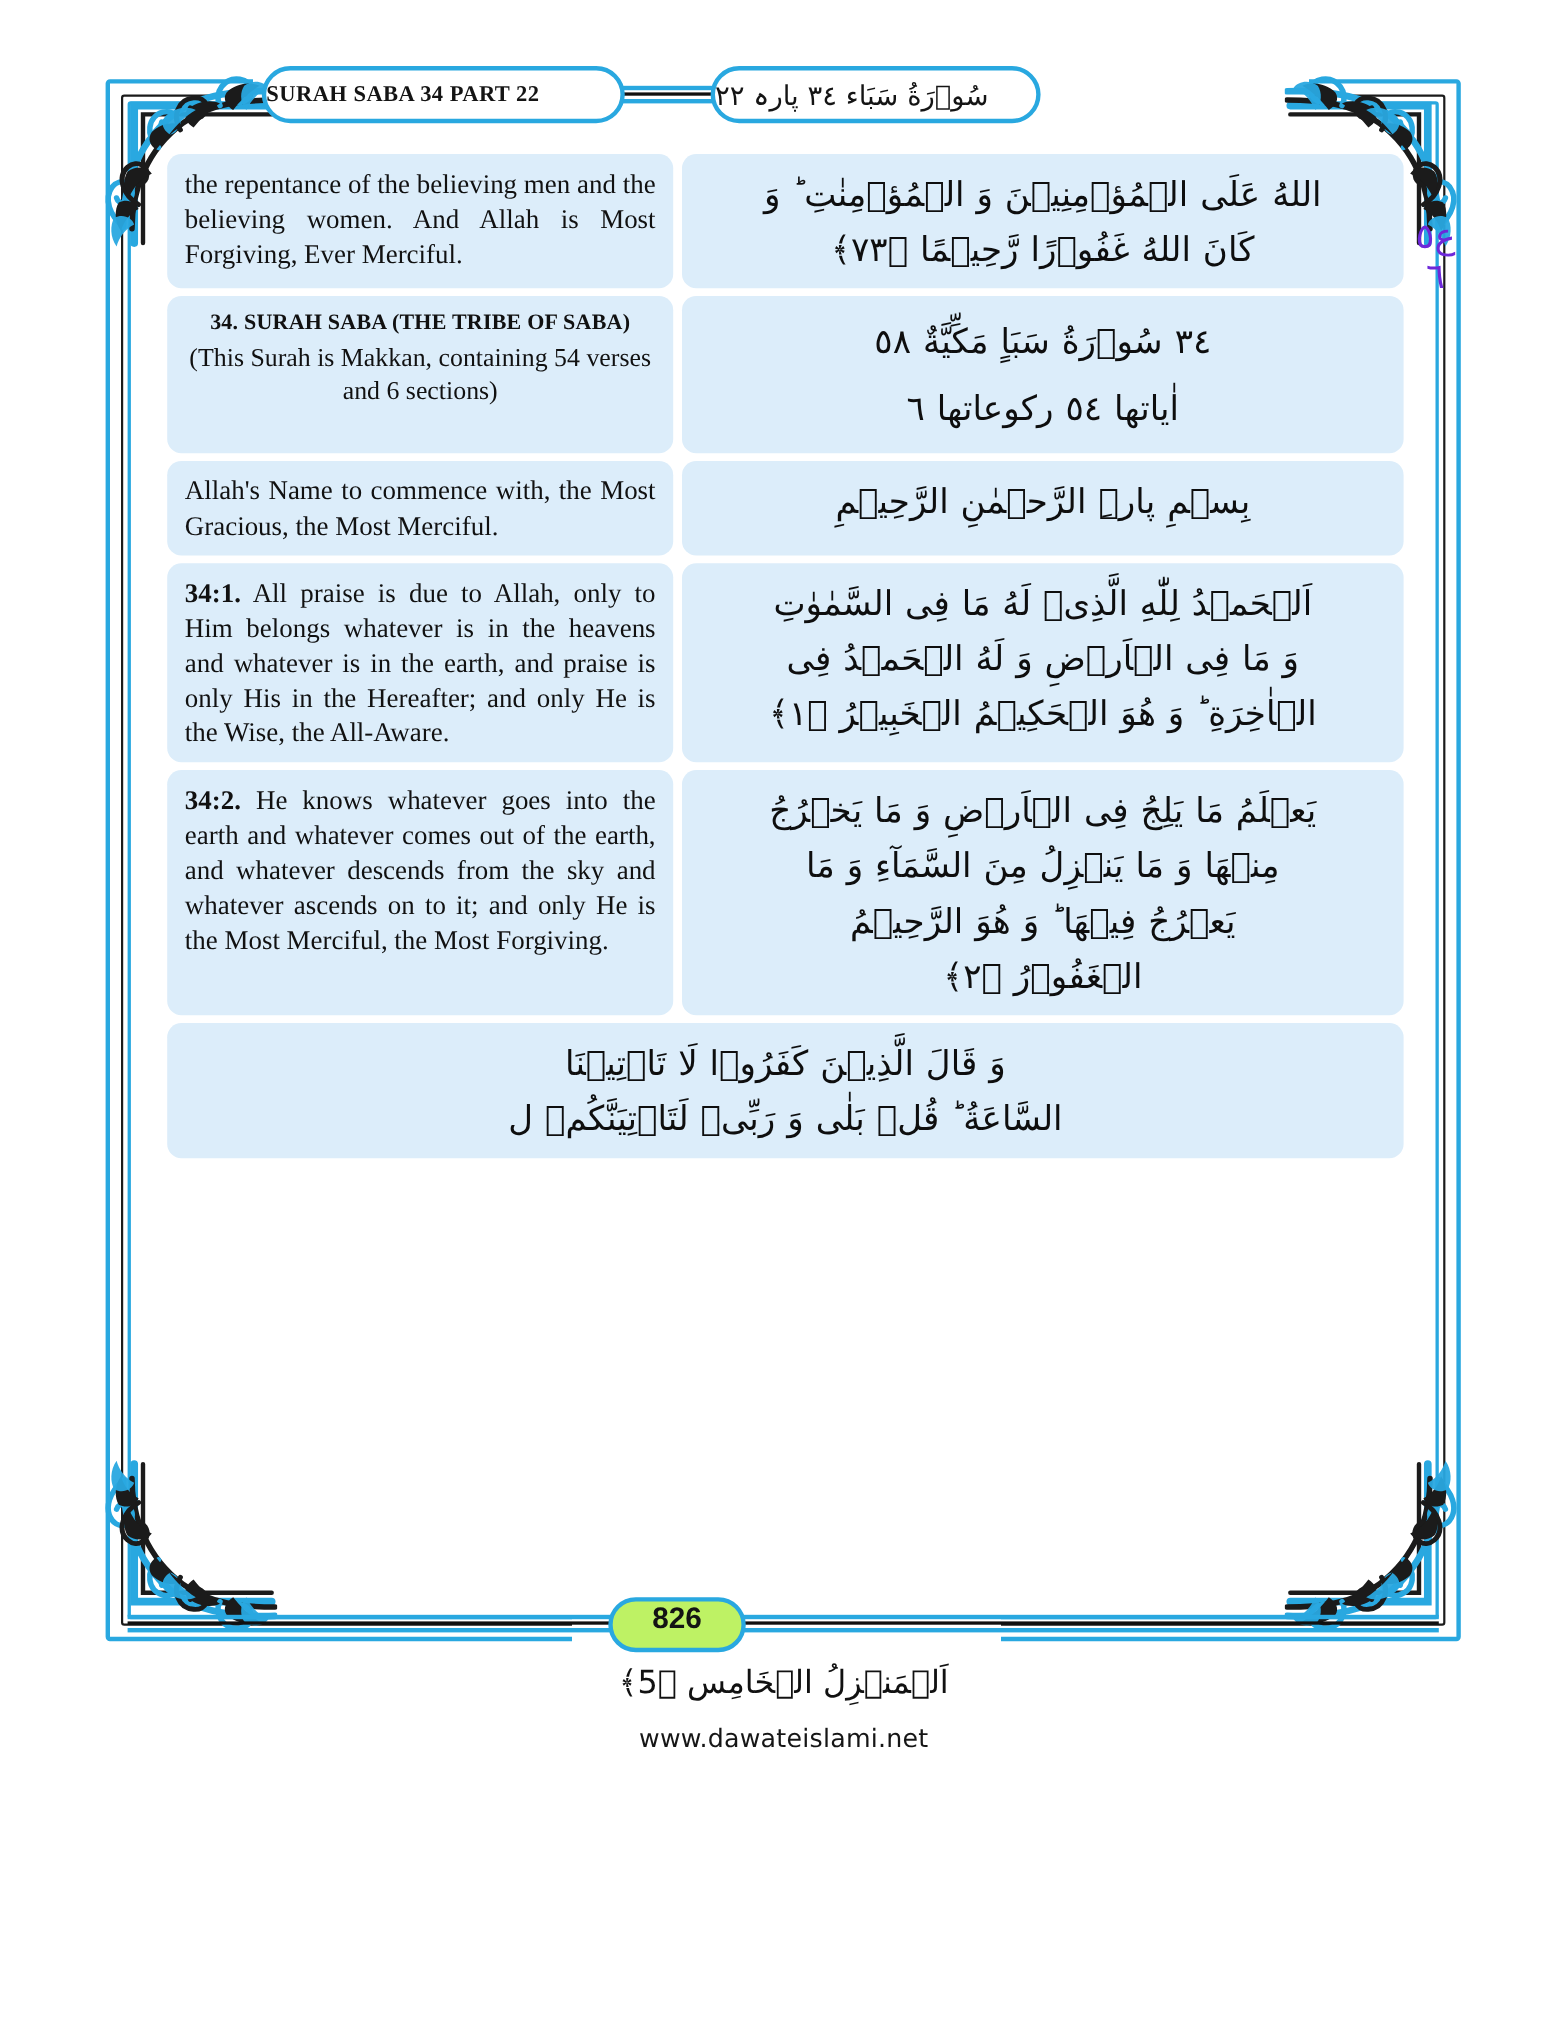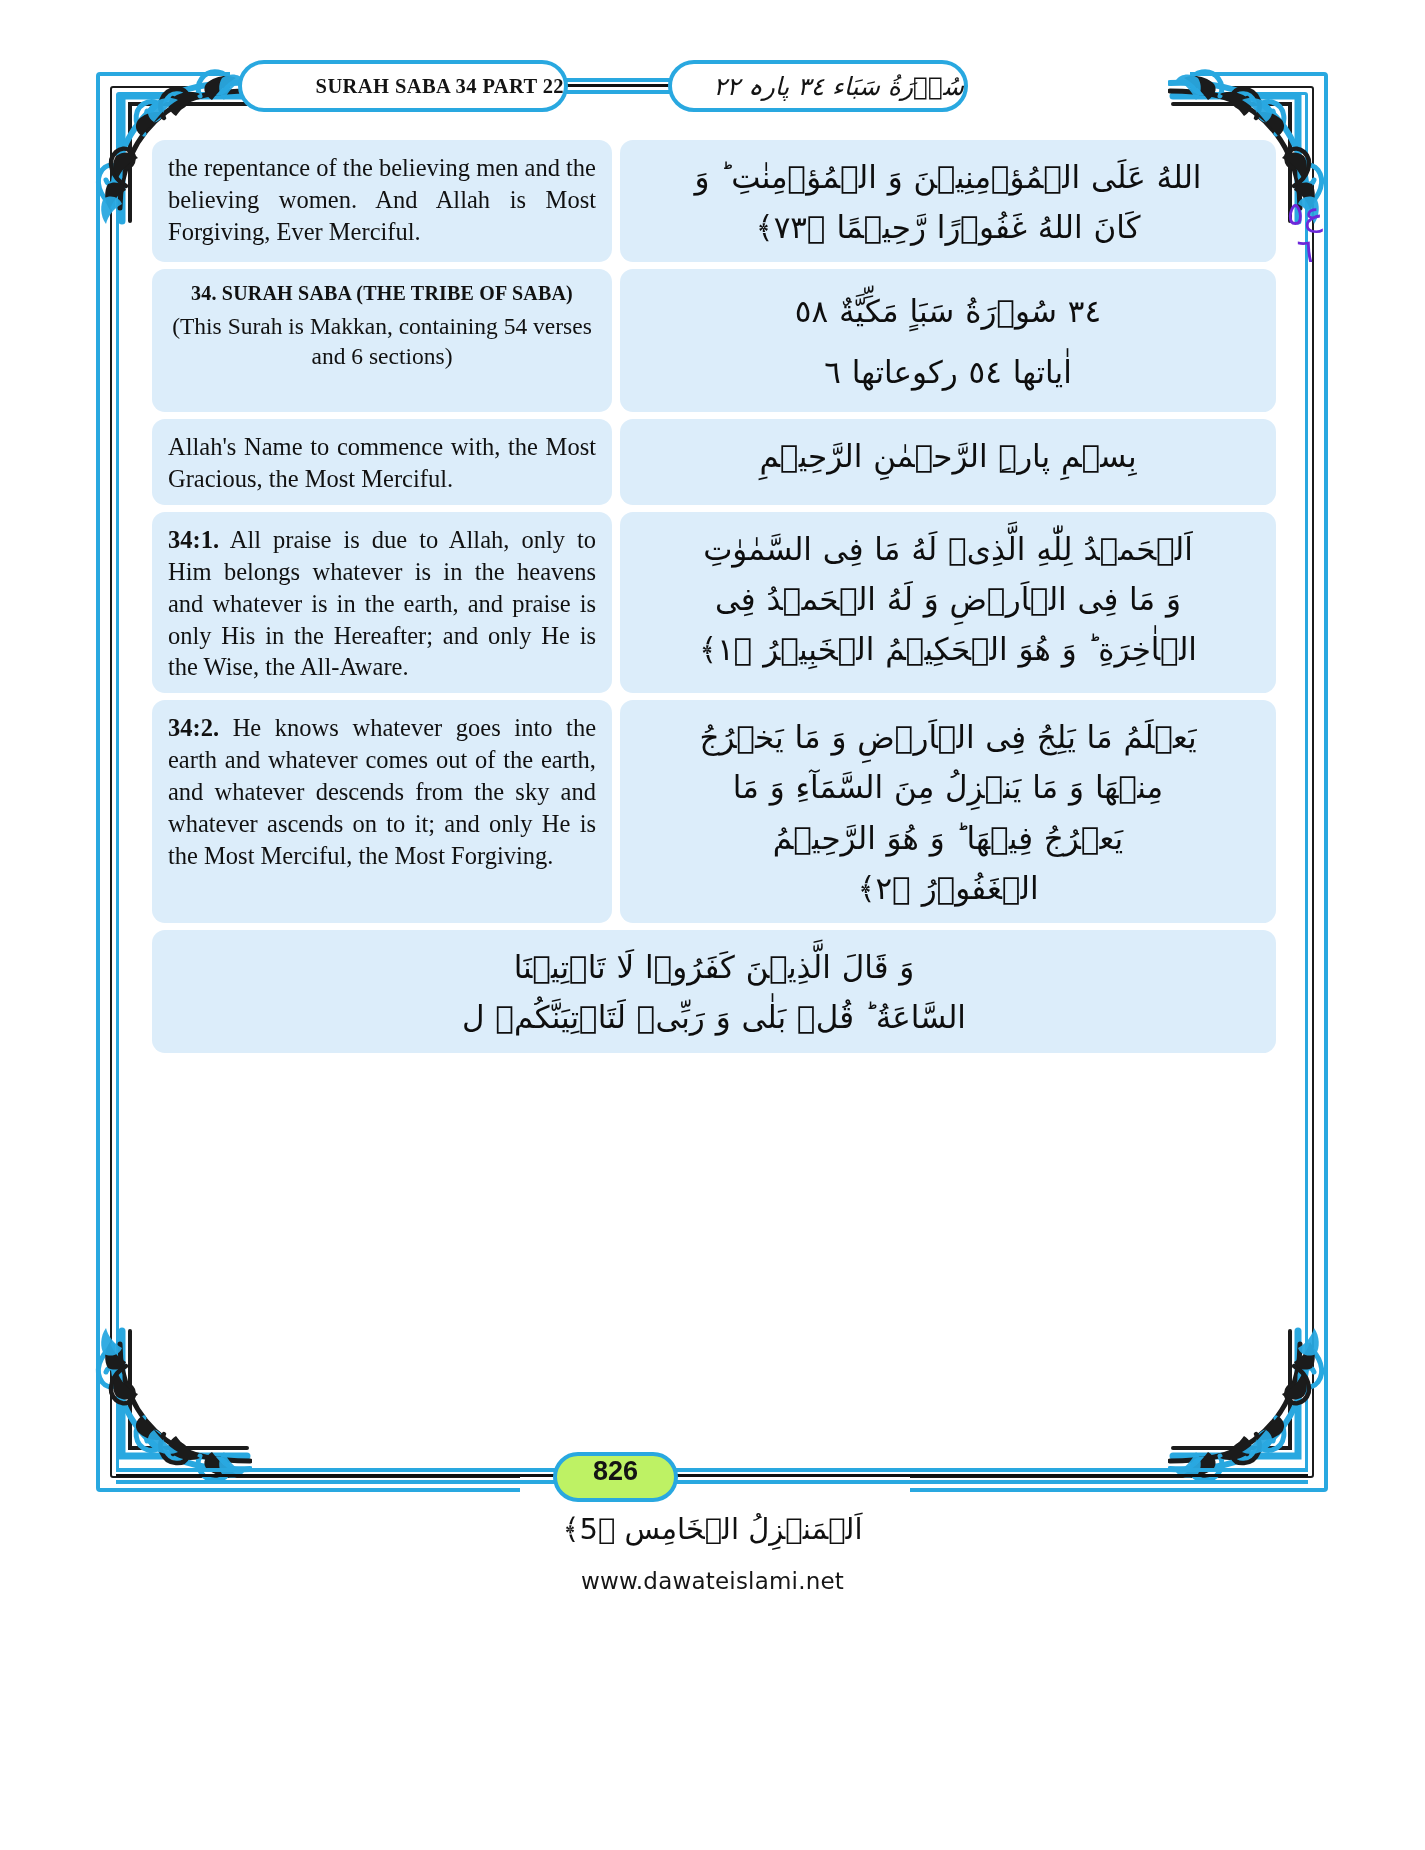--- a/index.html
+++ b/index.html
@@ -61,26 +61,26 @@
   .orn-tr { left:1168px;top:56px;  transform:scaleX(-1); }
   .orn-bl { left:82px;  top:1326px;transform:scaleY(-1); }
   .orn-br { left:1168px;top:1326px;transform:scale(-1,-1); }
 
   
   .hdr-pill {
     position:absolute;
     background:#ffffff;
     border:4px solid #29A8E0;
     border-radius:26px;
-    display:flex; align-items:center; justify-content:flex-end;
+    display:flex; align-items:center; justify-content:flex-start;
     height:52px;
     z-index:6;
   }
   #hdr-left  { left:238px; top:60px; width:330px; }
-  #hdr-right { left:668px; top:60px; width:300px;font-style:italic; }
+  #hdr-right { left:646px; top:60px; width:300px; }
 
   #hdr-left .t {
     font-family:"Liberation Serif", serif;
     font-weight:bold;
     font-size:20.5px;
     letter-spacing:.4px;
     color:#141414;
     white-space:nowrap;
   }
   #hdr-right .t {

